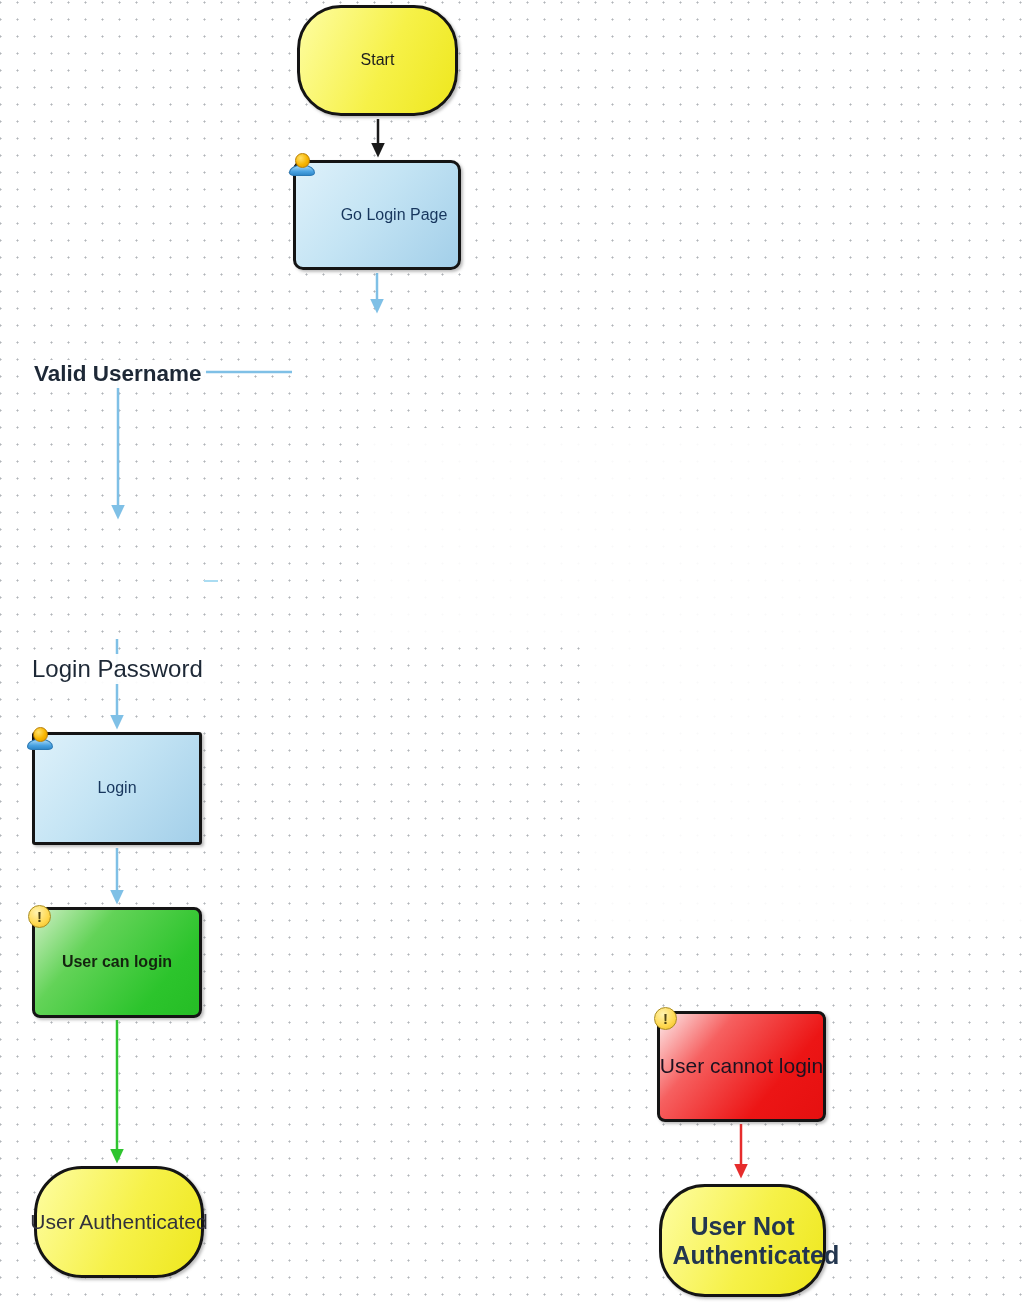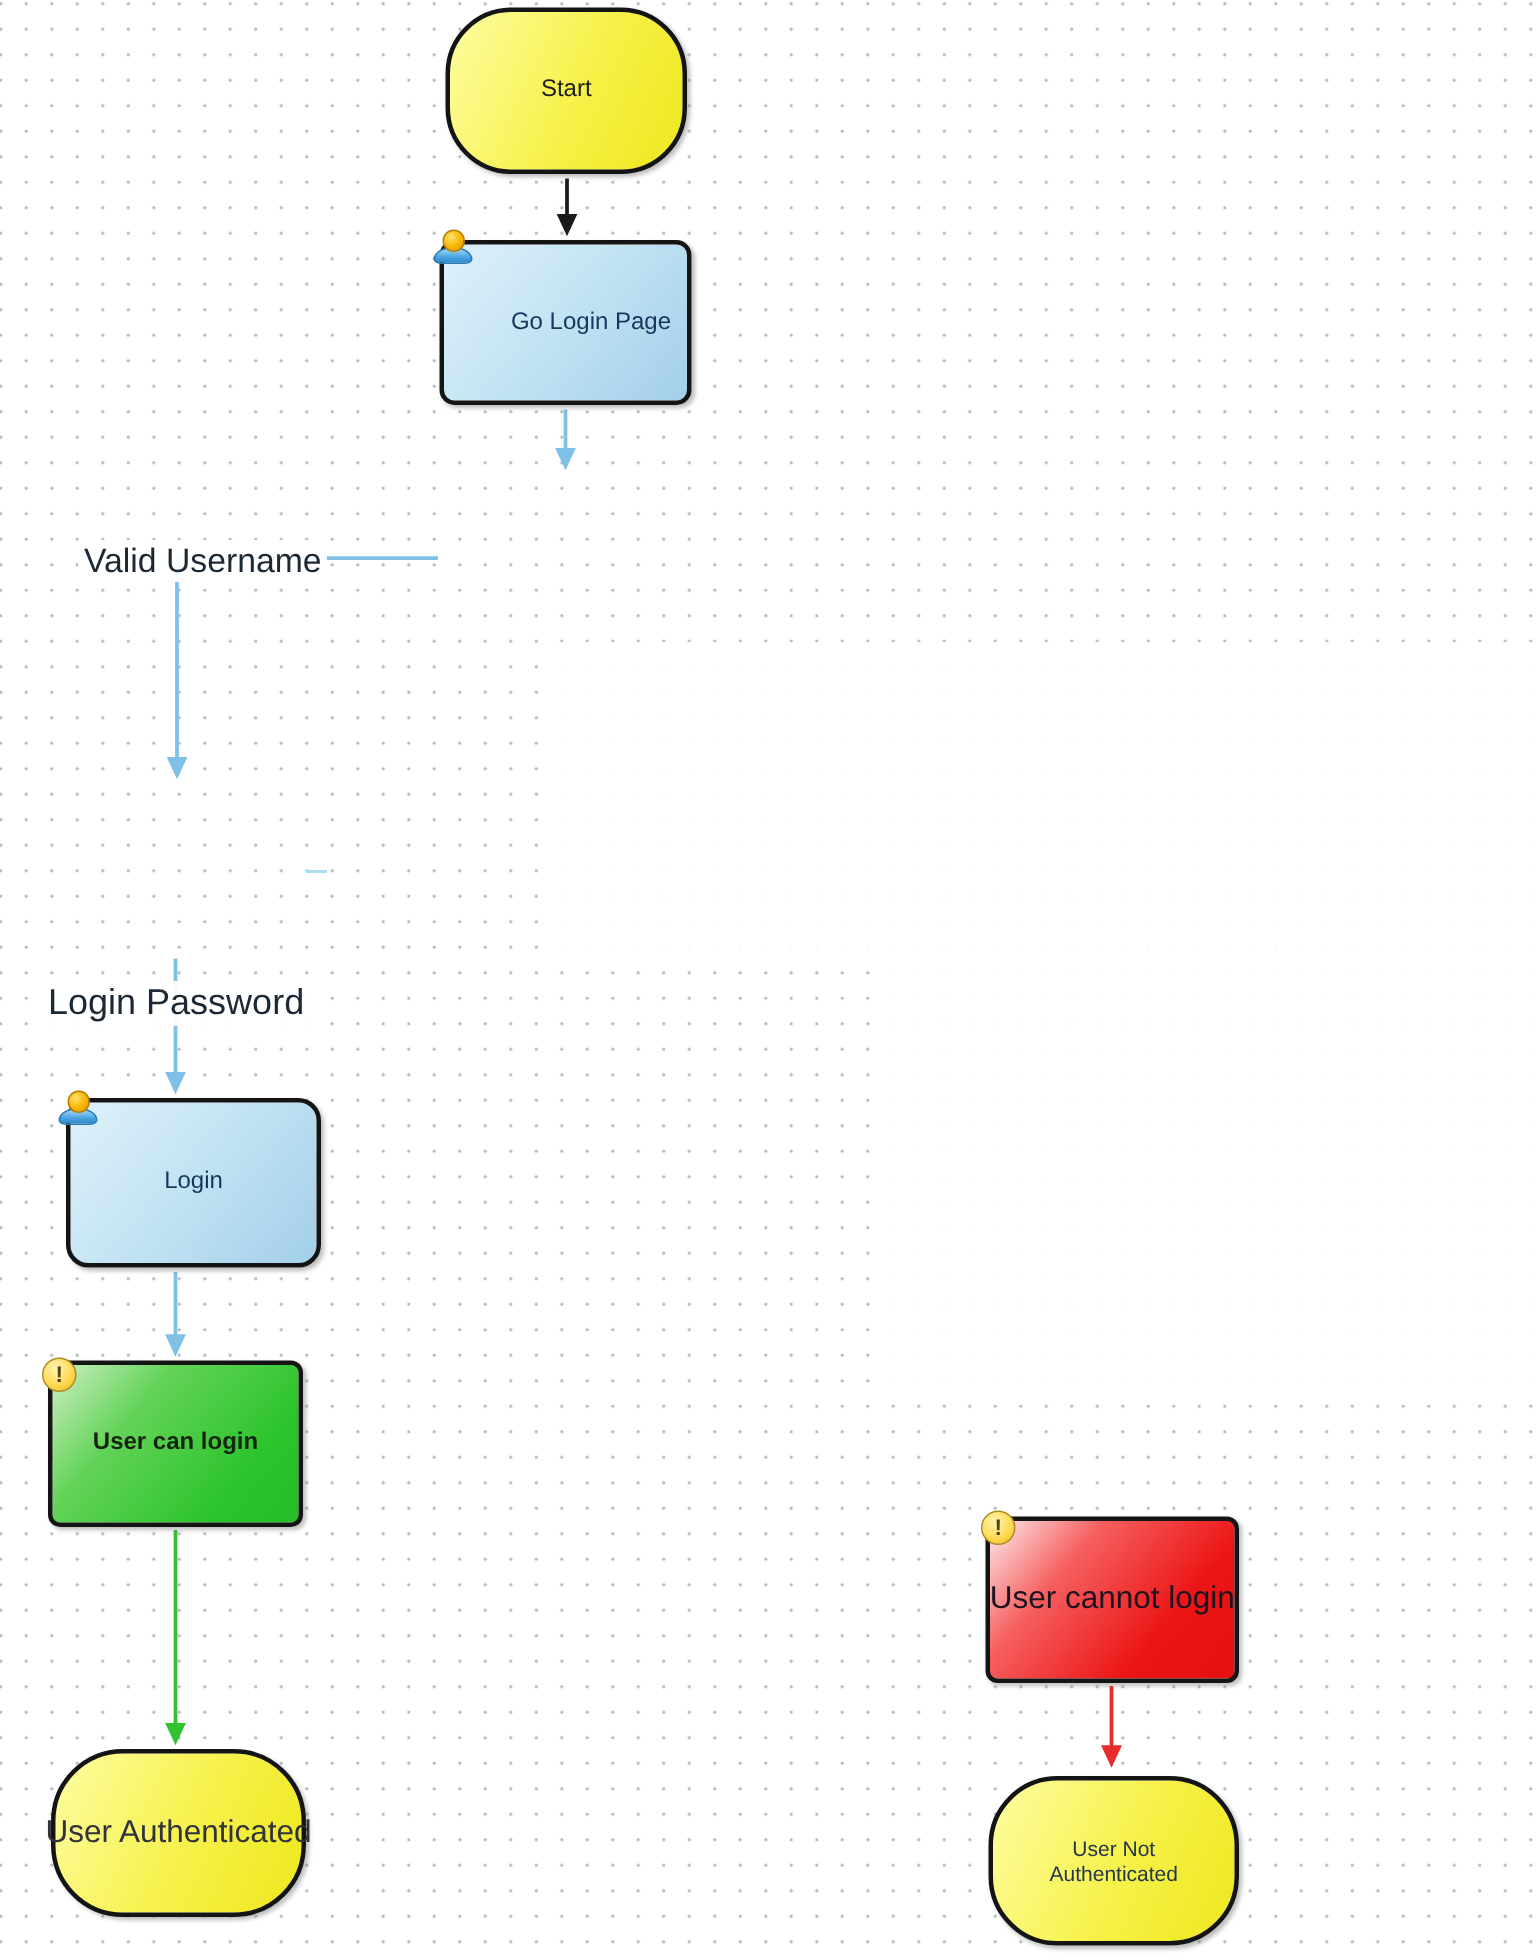--- a/index.html
+++ b/index.html
@@ -154,38 +154,38 @@
     <path d="M377,273 L377,299" stroke="#7fc0e6" stroke-width="2.5" fill="none" marker-end="url(#arr-blue)"></path>
     <path d="M292,372 L118,372 L118,505" stroke="#7fc0e6" stroke-width="2.5" fill="none" stroke-linejoin="round" marker-end="url(#arr-blue)"></path>
     <path d="M117,639 L117,715" stroke="#7fc0e6" stroke-width="2.5" fill="none" marker-end="url(#arr-blue)"></path>
     <path d="M117,848 L117,890" stroke="#7fc0e6" stroke-width="2.5" fill="none" marker-end="url(#arr-blue)"></path>
     <path d="M117,1020 L117,1149" stroke="#2fc42f" stroke-width="2.5" fill="none" marker-end="url(#arr-green)"></path>
     <path d="M741,1124 L741,1164" stroke="#e62c2c" stroke-width="2.5" fill="none" marker-end="url(#arr-red)"></path>
 
     <path d="M204,581 L218,581" stroke="#aadcf2" stroke-width="2" fill="none"></path>
   </svg>
 
-  <div class="edge-label" style="left:52px; top:360px;">Valid Username</div>
+  <div class="edge-label" style="left:30px; top:360px;font-weight:bold;">Valid Username</div>
   <div class="edge-label" style="left:28px; top:654px; font-size:24px;">Login Password</div>
 
   <div class="node box-border terminator" style="left:297px; top:5px; width:161px; height:111px; border-radius:44px;">
     <span class="node-label" style="color:#1d1d1d;">Start</span>
   </div>
 
   <div class="node box-border process-blue" style="left:293px; top:160px; width:168px; height:110px; border-radius:10px;padding-left:34px;">
     <span class="person-icon" style="left:-8px; top:-10px;">
       <span class="body"></span>
         <span class="head"></span>
     </span>
     <span class="node-label">Go Login Page</span>
   </div>
 
 
 
-  <div class="node box-border process-blue" style="left:44px; top:732px; width:170px; height:113px; border-radius:15px;">
+  <div class="node box-border process-blue" style="left:32px; top:732px; width:170px; height:113px; border-radius:3px;">
     <span class="person-icon" style="left:-9px; top:-8px;">
       <span class="body"></span>
         <span class="head"></span>
     </span>
     <span class="node-label">Login</span>
   </div>
 
   <div class="node box-border process-green" style="left:32px; top:907px; width:170px; height:111px; border-radius:8px;">
     <span class="warning-icon" style="left:-7px; top:-5px;">!</span>
     <span class="node-label" style="color:#14240f;font-weight:bold;">User can login</span>
@@ -194,16 +194,16 @@
   <div class="node box-border terminator" style="left:34px; top:1166px; width:170px; height:112px; border-radius:48px;">
     <span class="node-label" style="font-size:21px; color:#32323c;">User Authenticated</span>
   </div>
 
   <div class="node box-border process-red" style="left:657px; top:1011px; width:169px; height:111px; border-radius:8px;">
     <span class="warning-icon" style="left:-6px; top:-7px;">!</span>
     <span class="node-label" style="font-size:21px; color:#1c1220;">User cannot login</span>
   </div>
 
   <div class="node box-border terminator" style="left:659px; top:1184px; width:167px; height:113px; border-radius:46px;">
-    <span class="node-label" style="font-size:14px; color:#23364f; white-space:normal; width:140px;">User Not Authenticated</span>
+    <span class="node-label" style="font-size:25px; color:#23364f; white-space:normal; width:140px;font-weight:bold;">User Not Authenticated</span>
   </div>
 
 </div>
 
 </body></html>

